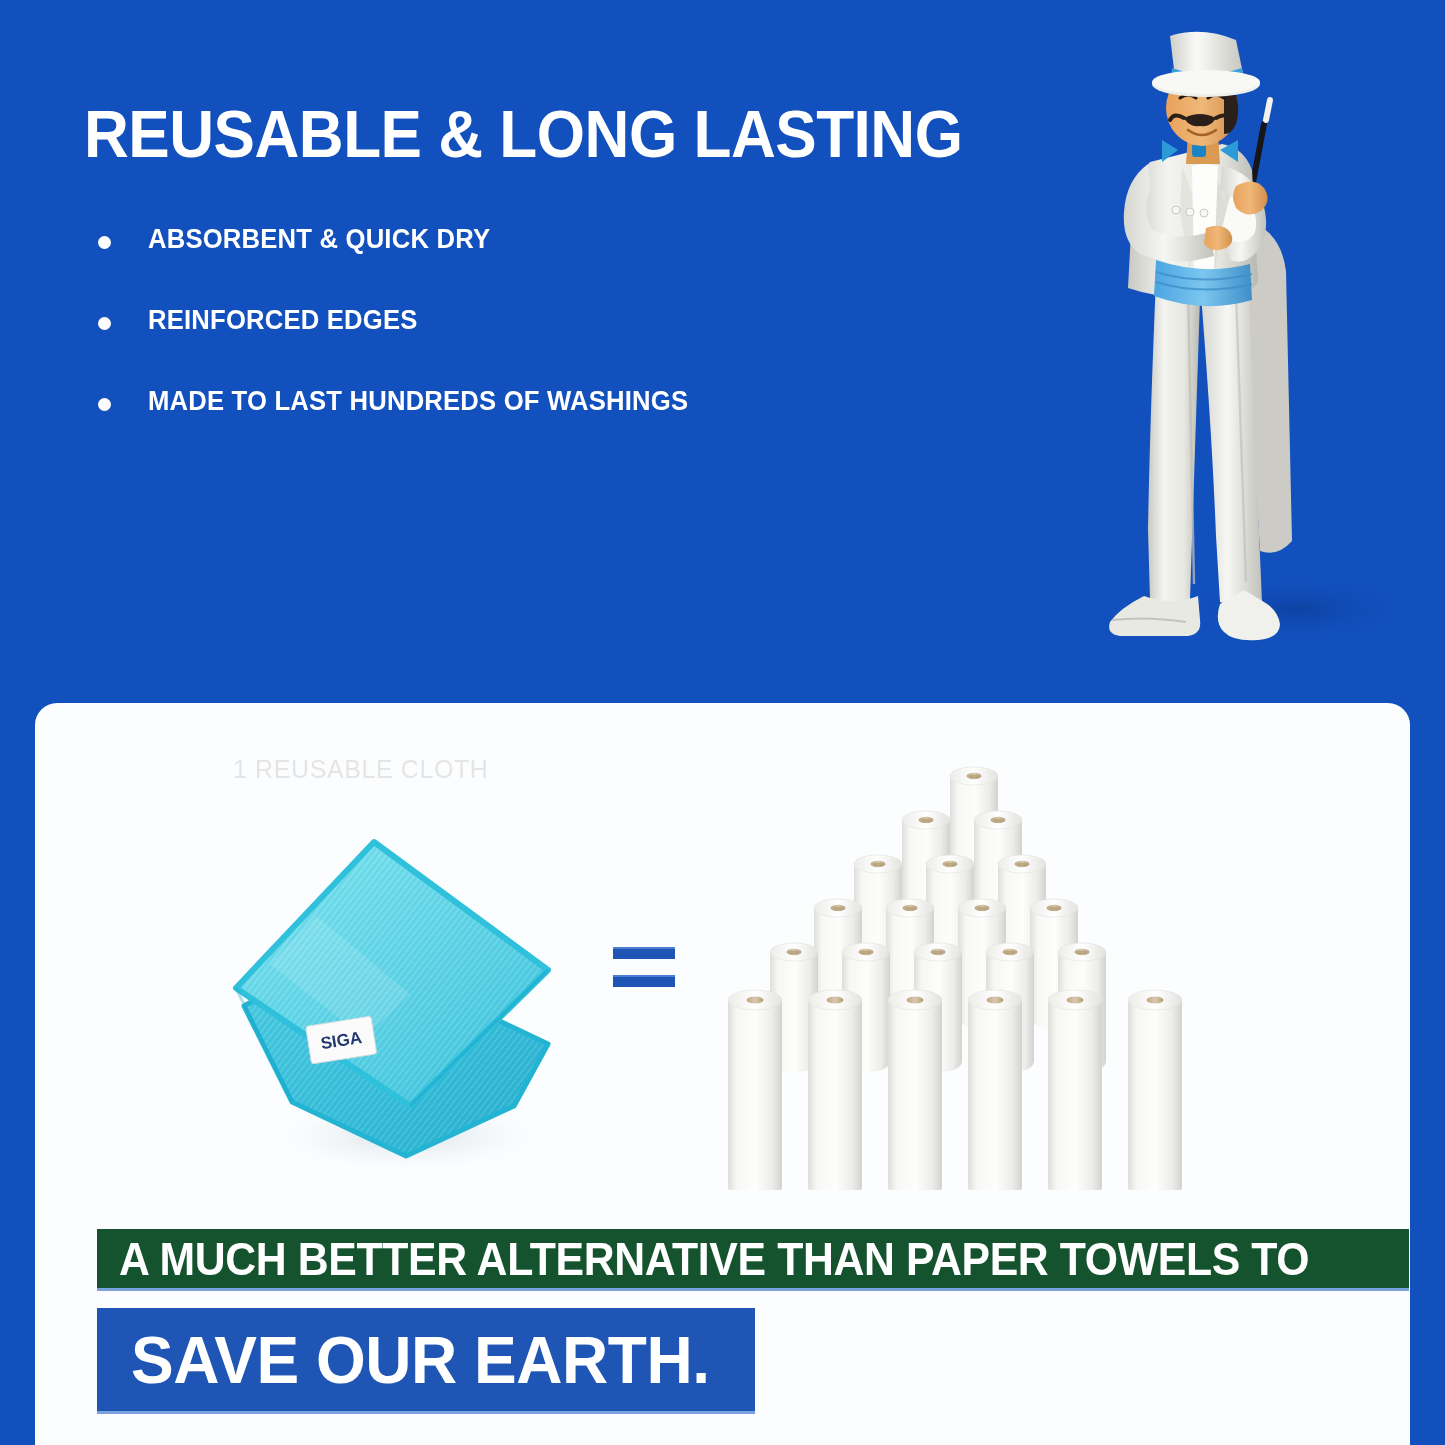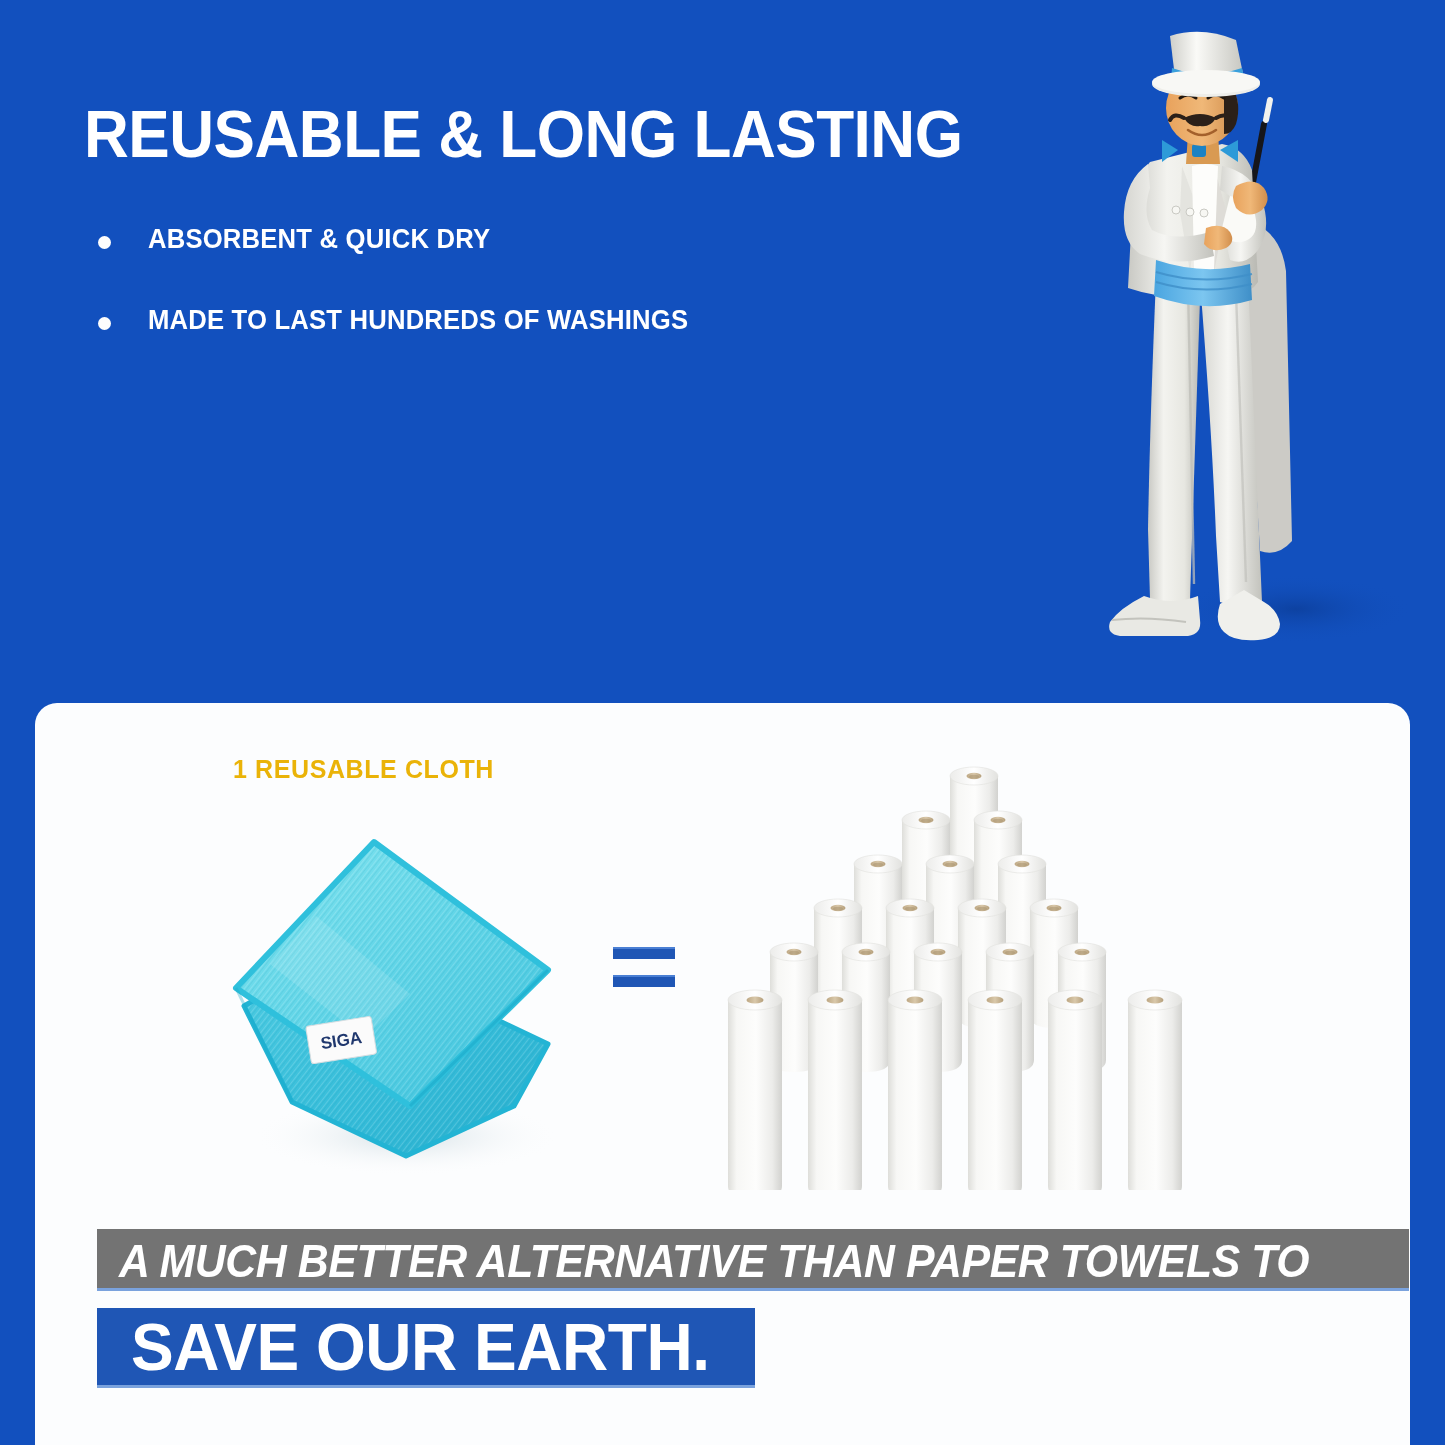--- a/index.html
+++ b/index.html
@@ -44,22 +44,22 @@
   
   #panel {
     position:absolute; left:35px; top:703px;
     width:1375px; height:742px;
     background:#fcfdfe;
     border-radius:22px 22px 0 0;
   }
 
   #cloth-label {
     position:absolute; left:233px; top:755px;
-    font-size:25px; font-weight:bold;
-    color:#eab308; letter-spacing:0.6px;
+    font-size:25px; font-weight:normal;
+    color:#e5e5e5; letter-spacing:0.6px;
     white-space:nowrap;
   }
 
   
   #cloth { position:absolute; left:196px; top:806px; width:400px; height:380px; }
   #cloth svg { display:block; width:100%; height:100%; }
 
   
   #equals { position:absolute; left:613px; top:947px; width:62px; height:44px; }
   #equals .eq-bar {
@@ -69,34 +69,34 @@
   #equals .eq-bar.top { top:0; }
   #equals .eq-bar.bottom { top:28px; }
 
   
   #pyramid { position:absolute; left:726px; top:758px; width:496px; height:432px; }
   #pyramid svg { display:block; width:100%; height:100%; }
 
   
   #banner-line1 {
     position:absolute; left:97px; top:1229px;
-    height:62px; background:#737373;
+    height:62px; background:#14532d;
     border-bottom:3px solid #7aa2dd;
     padding:0 10px 0 22px;
-    display:flex; align-items:flex-end;font-style:italic;
+    display:flex; align-items:center;
   }
   #banner-line1 span {
     font-size:46px; font-weight:bold; color:#ffffff;
     letter-spacing:-0.4px;
     transform:scaleX(0.93); transform-origin:left center;
     white-space:nowrap;
   }
   #banner-line2 {
     position:absolute; left:97px; top:1308px;
-    height:80px; background:#1f56b5;
+    height:106px; background:#1f56b5;
     border-bottom:3px solid #7aa2dd;
     padding:0 28px 0 34px;
     display:flex; align-items:center;
   }
   #banner-line2 span {
     font-size:66px; font-weight:bold; color:#ffffff;
     letter-spacing:-0.5px;
     transform:scaleX(0.97); transform-origin:left center;
     white-space:nowrap;
   }
@@ -109,20 +109,24 @@
   <div id="hero-title">REUSABLE &amp; LONG LASTING</div>
 
   <div id="bullet-list">
 
     <div class="bullet-row">
       <span class="bullet-dot"></span>
       <span class="bullet-text">ABSORBENT &amp; QUICK DRY</span>
     </div>
 
 
+    <div class="bullet-row">
+      <span class="bullet-dot"></span>
+      <span class="bullet-text">REINFORCED EDGES</span>
+    </div>
 
 
     <div class="bullet-row">
       <span class="bullet-dot"></span>
       <span class="bullet-text">MADE TO LAST HUNDREDS OF WASHINGS</span>
     </div>
 
   </div>
 
   <div id="mascot">

